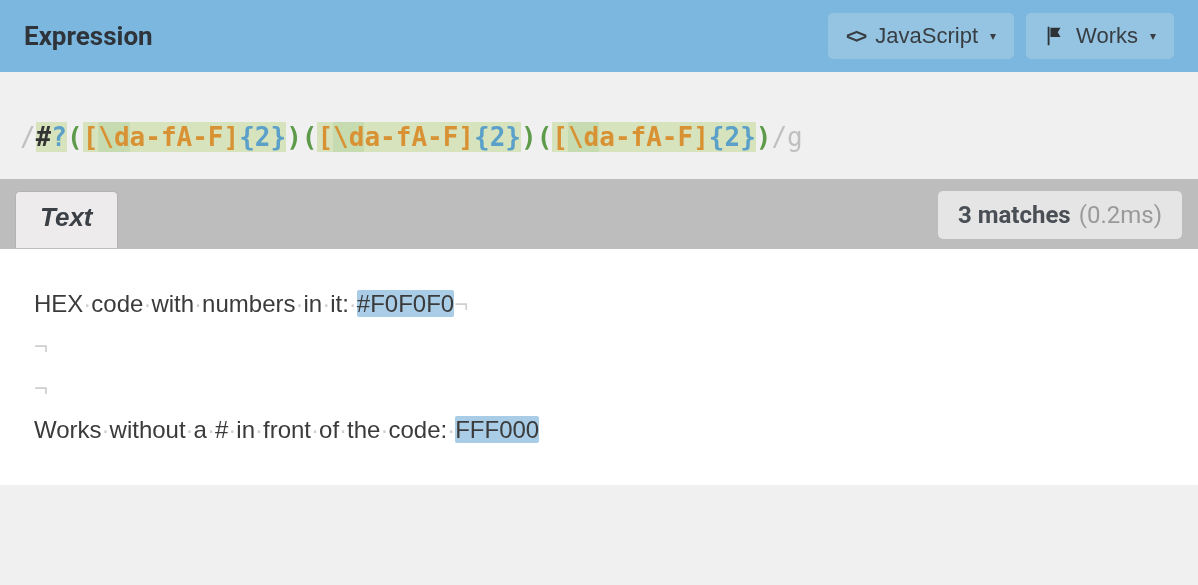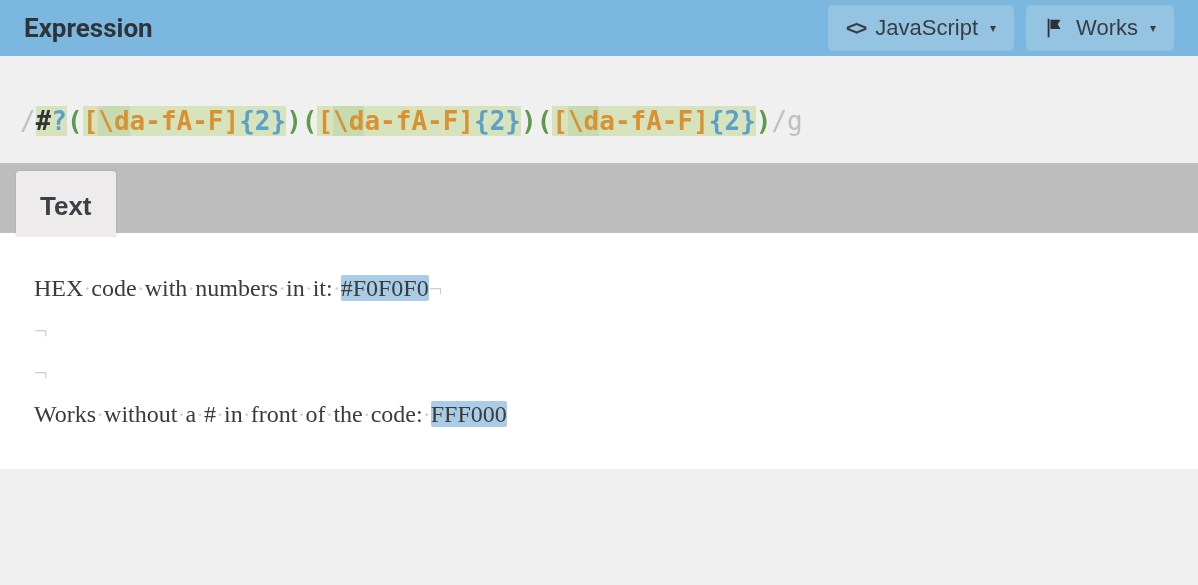--- a/index.html
+++ b/index.html
@@ -5,21 +5,21 @@
   * { box-sizing: border-box; margin: 0; padding: 0; }
   html, body { width: 1198px; height: 585px; font-family: -apple-system, BlinkMacSystemFont, "Segoe UI", Roboto, "Helvetica Neue", Arial, sans-serif; background: #f0f0f0; overflow: hidden; }
 
   
   .header {
     background: #7bb7de;
     display: flex;
     align-items: center;
     justify-content: space-between;
     padding: 14px 24px;
-    height: 56px;
+    height: 72px;
   }
   .header-title {
     font-size: 26px;
     font-weight: 700;
     color: #2f343a;
   }
   .header-actions { display: flex; gap: 12px; }
   .header-btn {
     background: #95c4e2;
     border: none;
@@ -65,25 +65,26 @@
     padding: 10px 16px 0 16px;
     height: 70px;
   }
   .tabs { display:flex; align-items: stretch; }
   .tab {
     background: transparent;
     border: none;
     font-size: 26px;
     font-weight: 700;
     color: #3a4046;
-    padding: 20px 24px 14px 24px;
+    padding: 10px 24px 14px 24px;
     cursor: pointer;
     display:flex;
     align-items:center;
     gap:8px;
+    font-style:italic;
   }
   .tab.active {
     background: #edebeb;
     border-radius: 4px 4px 0 0;
     box-shadow: 0 1px 0 #edebeb, 0 0 0 1px rgba(0,0,0,0.05);
   }
   .tab.inactive { background: #d5d5d5; border-radius:4px 4px 0 0; margin-left:2px;}
   .badge-new {
     background: #6fb1d9;
     color: #fff;
@@ -105,21 +106,21 @@
     align-items:baseline;
     margin-bottom: 8px;
   }
   .matches-box .count { font-weight:700; }
   .matches-box .time  { color:#9a9a9a; }
 
   
   .text-area {
     background: #fff;
     padding: 34px 34px;
-    font-family: Liberation Serif, serif;
+    font-family: Liberation Sans, sans-serif;
     font-size: 24px;
     line-height: 1.75;
     color: #3b3b3b;
   }
   .text-area .line { white-space: pre; }
   .ws-dot { color:#cfcfcf; }
   .ws-eol { color:#cfcfcf; }
   .match-hl { background:#a9cce7; border-radius:2px; }
 </style>
 </head>
@@ -148,20 +149,24 @@
 <div class="expr-row">
   <span class="slash">/</span><span id="expr-body"><span class="tok-lit">#</span><span class="tok-qm">?</span><span class="tok-paren">(</span><span class="tok-brk">[</span><span class="tok-esc">\d</span><span class="tok-brk">a-fA-F</span><span class="tok-brk">]</span><span class="tok-quant">{2}</span><span class="tok-paren">)</span><span class="tok-paren">(</span><span class="tok-brk">[</span><span class="tok-esc">\d</span><span class="tok-brk">a-fA-F</span><span class="tok-brk">]</span><span class="tok-quant">{2}</span><span class="tok-paren">)</span><span class="tok-paren">(</span><span class="tok-brk">[</span><span class="tok-esc">\d</span><span class="tok-brk">a-fA-F</span><span class="tok-brk">]</span><span class="tok-quant">{2}</span><span class="tok-paren">)</span></span><span class="slash">/</span><span class="flag">g</span>
 </div>
 
 <div class="tabs-bar">
   <div class="tabs">
     <button class="tab active">
       <span>Text</span>
     </button>
   </div>
+  <div class="matches-box">
+    <span class="count">3 matches</span>
+    <span class="time">(0.2ms)</span>
+  </div>
 </div>
 
 <div class="text-area" id="text-area">
     <div class="line"><span>HEX</span><span class="ws-dot">·</span><span>code</span><span class="ws-dot">·</span><span>with</span><span class="ws-dot">·</span><span>numbers</span><span class="ws-dot">·</span><span>in</span><span class="ws-dot">·</span><span>it:</span><span class="ws-dot">·</span><span class="match-hl">#F0F0F0</span><span class="ws-eol">¬</span></div>
     <div class="line"><span class="ws-eol">¬</span></div>
     <div class="line"><span class="ws-eol">¬</span></div>
     <div class="line"><span>Works</span><span class="ws-dot">·</span><span>without</span><span class="ws-dot">·</span><span>a</span><span class="ws-dot">·</span><span>#</span><span class="ws-dot">·</span><span>in</span><span class="ws-dot">·</span><span>front</span><span class="ws-dot">·</span><span>of</span><span class="ws-dot">·</span><span>the</span><span class="ws-dot">·</span><span>code:</span><span class="ws-dot">·</span><span class="match-hl">FFF000</span></div>
   </div>
 
 </body></html>

